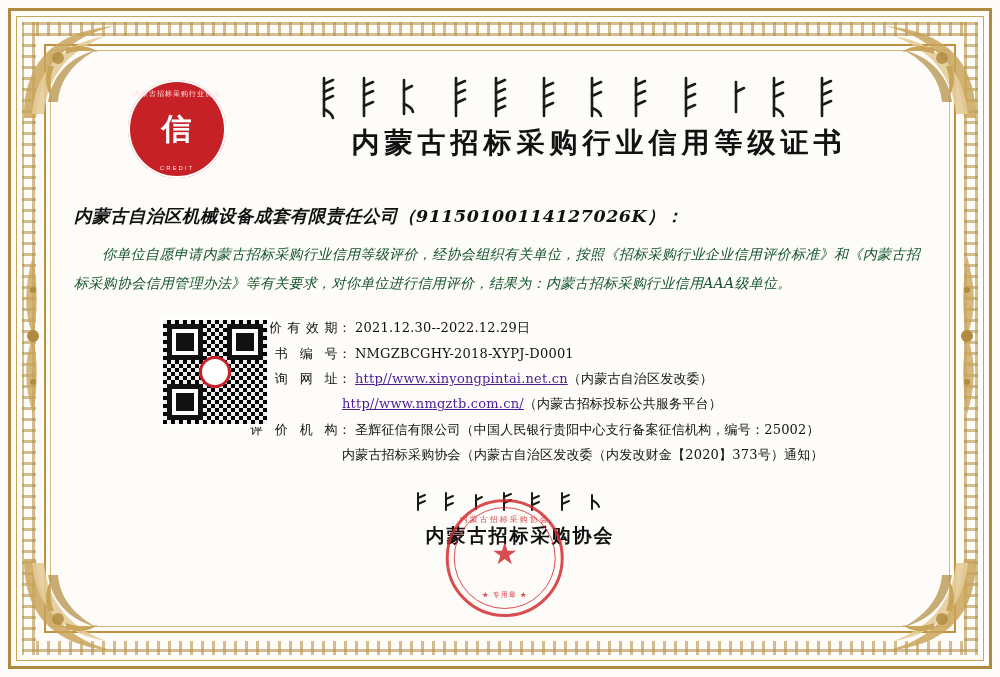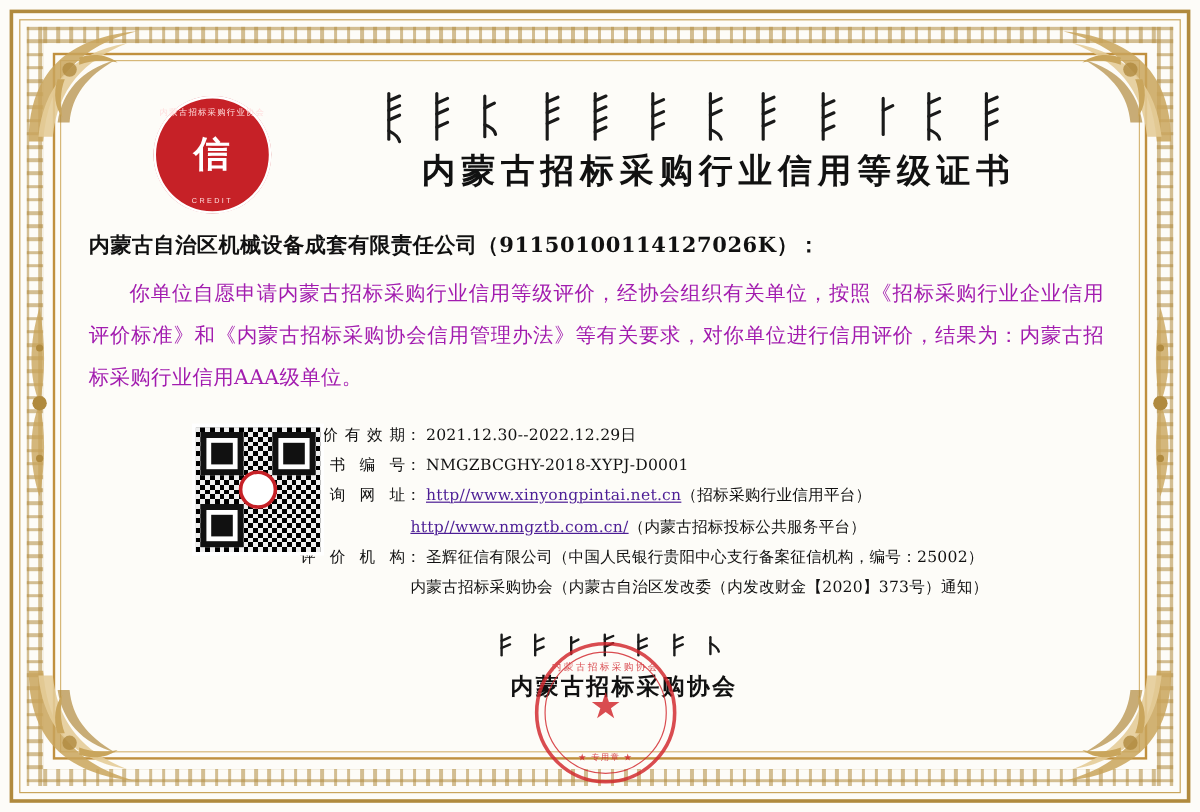--- a/index.html
+++ b/index.html
@@ -161,35 +161,36 @@
     font-size: 28px;
     letter-spacing: 5px;
     color: #111;
     text-align: center;
     padding-left: 8px;
     white-space: nowrap;
   }
 
   
   .body-block {
-    margin-top: 4px;
+    margin-top: 16px;
     padding: 0 20px 0 14px;
+    font-style: italic;
   }
   .recipient {
     font-family: "DejaVu Serif", serif;
     font-size: 17.5px;
     font-weight: bold;
     color: #111;
     letter-spacing: 0.5px;
     margin-bottom: 12px;
   }
   .paragraph {
     font-family: "DejaVu Serif", serif;
-    font-size: 17px;
-    color: #a21caf;
+    font-size: 14px;
+    color: #14532d;
     line-height: 2.05;
     text-align: justify;
     text-indent: 2em;
     letter-spacing: 0.3px;
   }
 
   
   .details {
     position: relative;
     margin-top: 18px;
@@ -507,21 +508,21 @@
 
       <div class="detail-row">
         <span class="detail-label">证书编号</span>
         <span class="detail-colon">：</span>
         <span class="detail-value">NMGZBCGHY-2018-XYPJ-D0001</span>
       </div>
 
       <div class="detail-row">
         <span class="detail-label">查询网址</span>
         <span class="detail-colon">：</span>
-        <span class="detail-value"><a class="link" href="#">http//www.xinyongpintai.net.cn</a><span>（招标采购行业信用平台）</span></span>
+        <span class="detail-value"><a class="link" href="#">http//www.xinyongpintai.net.cn</a><span>（内蒙古自治区发改委）</span></span>
       </div>
 
       <div class="detail-sub">
         <span class="detail-value"><a class="link" href="#">http//www.nmgztb.com.cn/</a><span>（内蒙古招标投标公共服务平台）</span></span>
       </div>
 
       <div class="detail-row">
         <span class="detail-label">评价机构</span>
         <span class="detail-colon">：</span>
         <span class="detail-value">圣辉征信有限公司（中国人民银行贵阳中心支行备案征信机构，编号：25002）</span>

